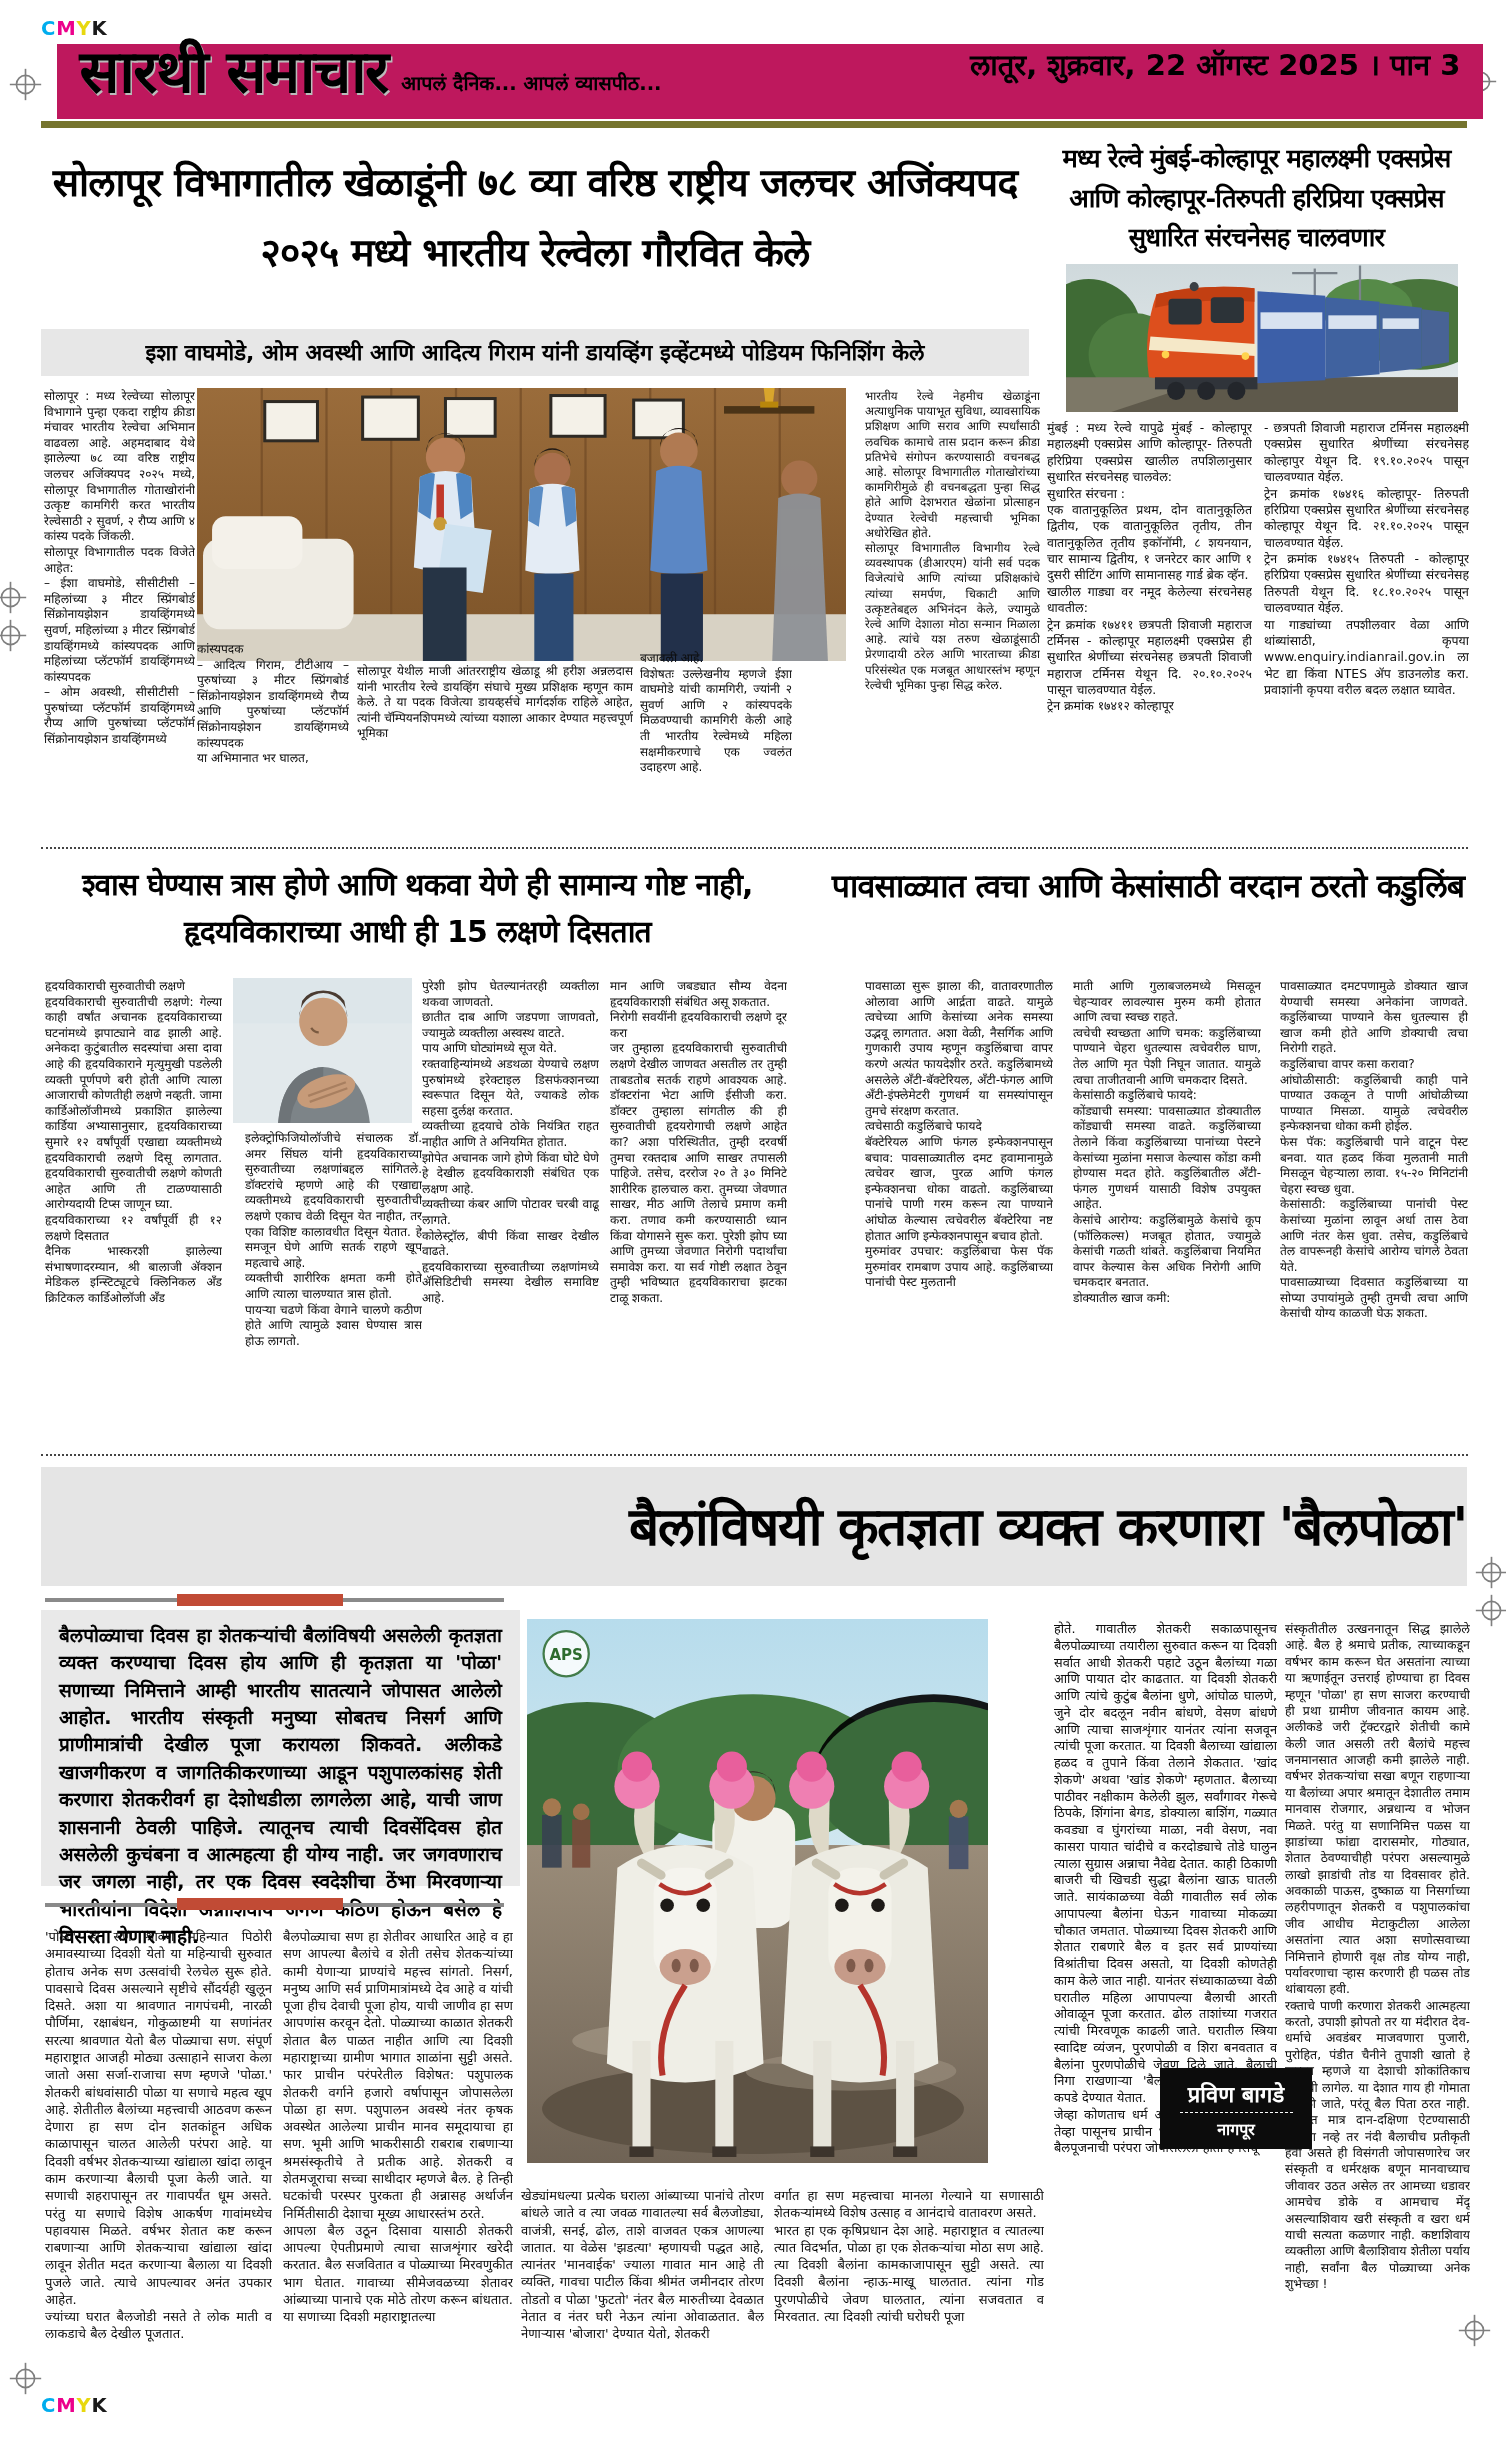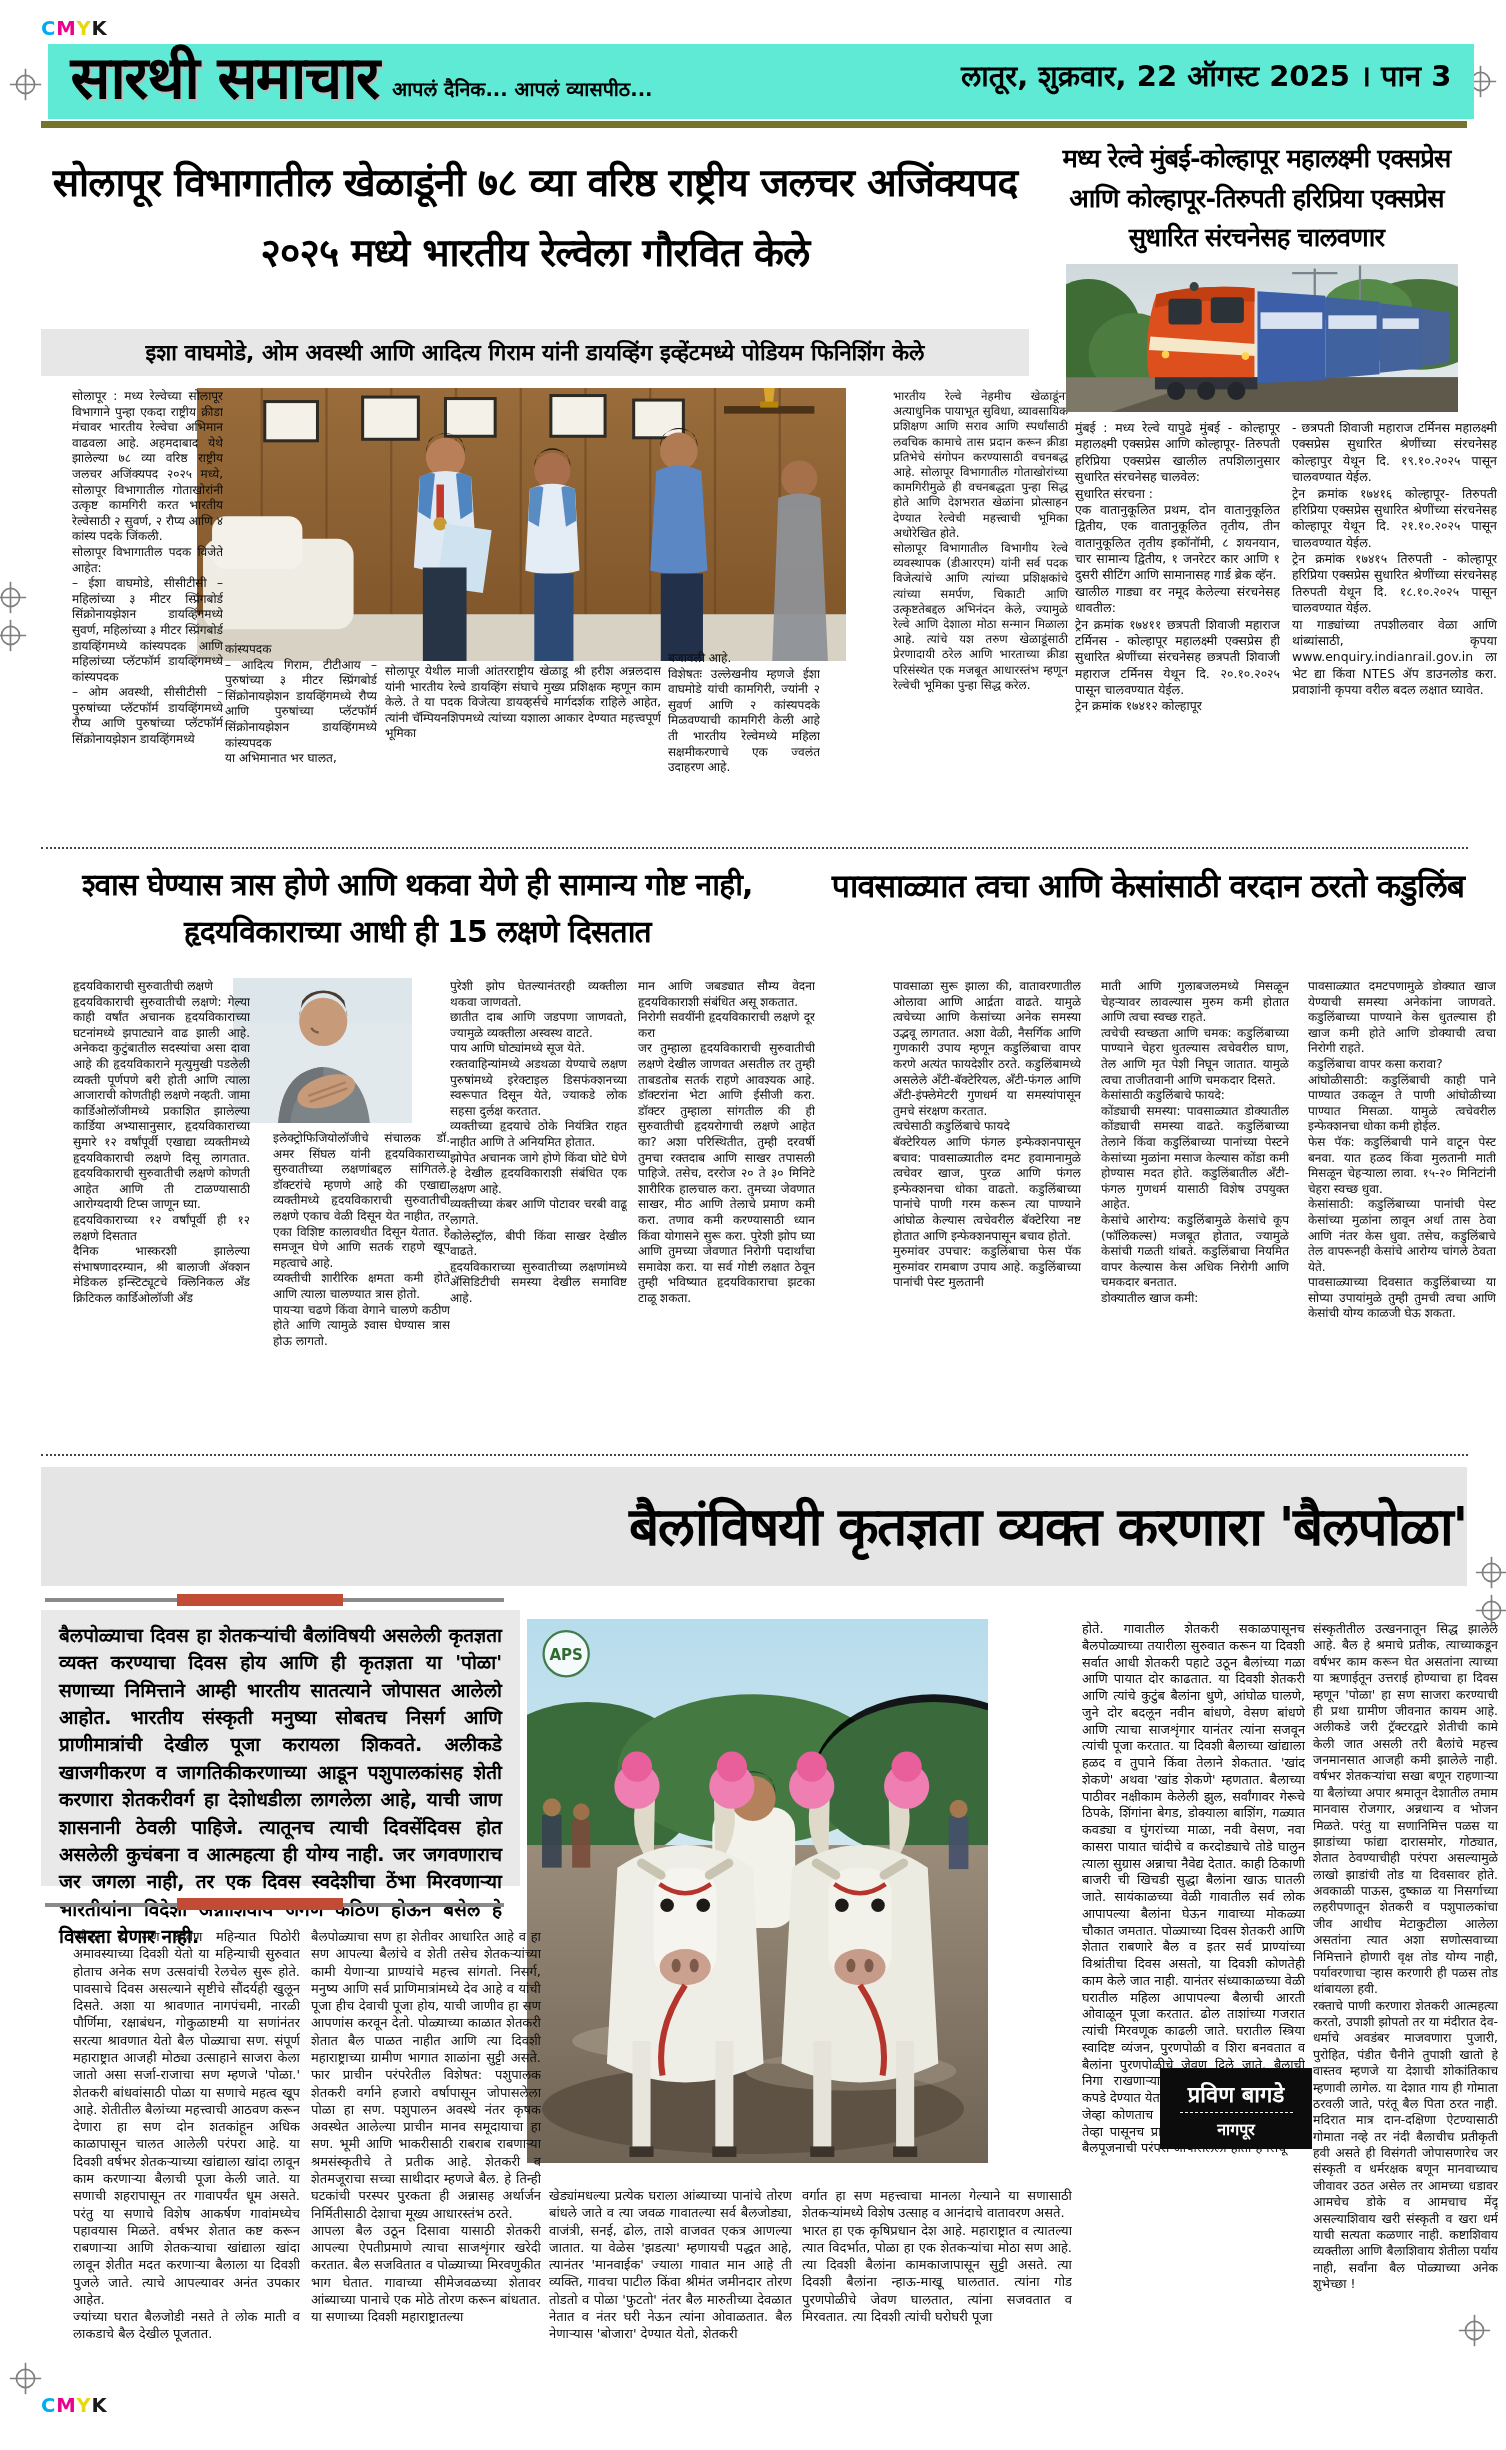--- a/index.html
+++ b/index.html
@@ -7,39 +7,39 @@
     position:relative;width:1506px;height:2450px;background:#ffffff;
     font-family:"DejaVu Sans",sans-serif;color:#111;overflow:hidden;
   }
   .abs{position:absolute;}
   
   .regmark{width:33px;height:33px;opacity:.75;}
   .regmark svg{width:100%;height:100%;}
   .cmyk{font-size:19.6px;font-weight:bold;letter-spacing:0.8px;font-family:"DejaVu Sans",sans-serif;}
   .cmyk .c{color:#00adee}.cmyk .m{color:#ec018c}.cmyk .y{color:#e8d80e}.cmyk .k{color:#1a1a1a}
   
-  .masthead{left:48px;top:44px;width:1426px;height:75px;background:#5eead4;
-    display:flex;align-items:center;justify-content:space-between;padding:0 22.6px;box-sizing:border-box;}
+  .masthead{left:57px;top:44px;width:1426px;height:75px;background:#be185d;
+    display:flex;align-items:flex-start;justify-content:space-between;padding:0 22.6px;box-sizing:border-box;}
   .mast-left{display:flex;align-items:flex-end;gap:13.6px;padding-bottom:6px;}
   .mast-title{font-size:59px;font-weight:900;line-height:.95;color:#000;text-shadow:1.5px 1.5px 0 #bbb;letter-spacing:-1.5px;}
   .mast-tag{font-size:19.6px;font-weight:bold;color:#000;padding-bottom:4.5px;}
   .mast-date{font-size:29px;font-weight:900;color:#000;padding-bottom:13.6px;}
   .oliveband{left:41px;top:121px;width:1426px;height:6.8px;background:#75742e;}
   
   .hl{font-weight:900;color:#000;text-align:center;letter-spacing:-0.8px;}
   .swim-hl{left:41px;top:148px;width:988px;height:175px;font-size:39px;line-height:1.8;}
   .swim-sub{left:41px;top:329px;width:988px;height:47px;background:#e7e7e7;
     font-size:22px;font-weight:bold;text-align:center;line-height:47px;color:#000;}
   .rail-hl{left:1045px;top:139px;width:423px;height:119px;font-size:25.6px;line-height:1.55;}
   .heart-hl{left:41px;top:862px;width:753px;height:104px;font-size:30px;line-height:1.55;}
   .neem-hl{left:828px;top:862px;width:640px;height:104px;font-size:32px;line-height:1.55;}
   .bail-hl-block{left:41px;top:1467px;width:1426px;height:119px;background:#e5e5e5;}
   .bail-hl{width:100%;height:100%;font-size:53px;line-height:119px;font-weight:900;text-align:right;color:#000;letter-spacing:-1.5px;}
   
-  .col{position:absolute;text-align:justify;white-space:pre-line;overflow:hidden;color:#0d0d0d;margin-left:28px;}
+  .col{position:absolute;text-align:justify;white-space:pre-line;overflow:hidden;color:#0d0d0d;}
   .f16{font-size:12px;line-height:1.3;}
   .f155{font-size:11.7px;line-height:1.3;}
   .f165{font-size:12.4px;line-height:1.32;}
   .f175{font-size:13px;line-height:1.33;}
   .f17{font-size:12.8px;line-height:1.31;}
   .dotsep{border-top:2.3px dotted #444;height:0;}
   
   .photo{position:absolute;overflow:hidden;background:#ddd;}
   .photo svg{display:block;width:100%;height:100%;}
   

